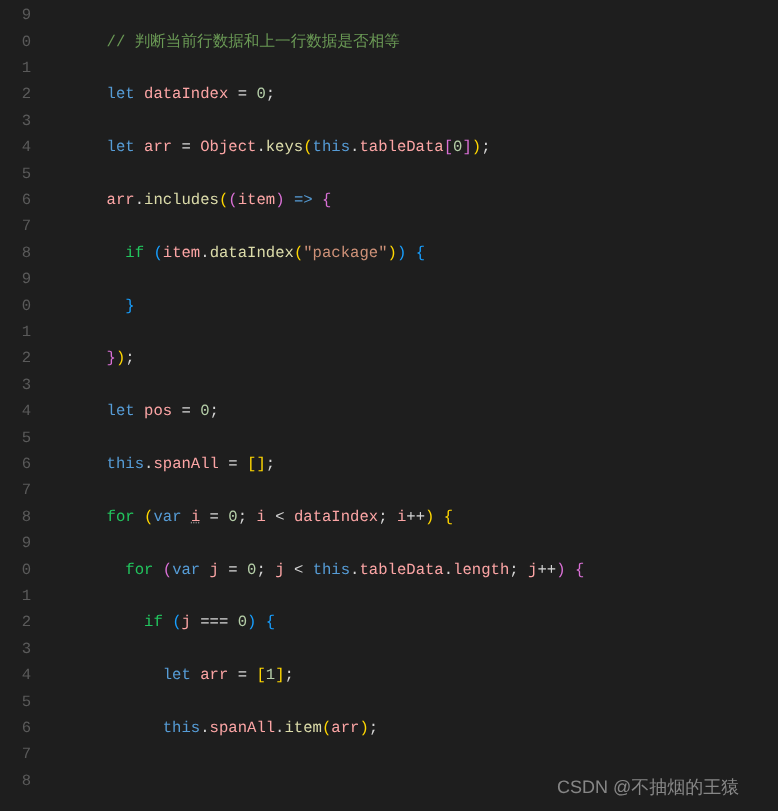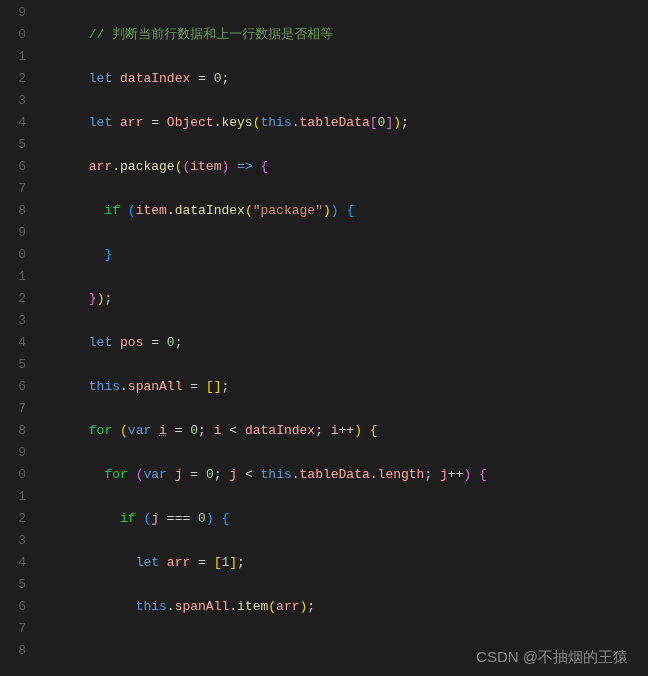--- a/index.html
+++ b/index.html
@@ -39,21 +39,21 @@
     .c-func { color: #dcdcaa; }
     .c-num { color: #b5cea8; }
     .c-str { color: #ce9178; }
     .c-paren1 { color: #ffd700; }
     .c-paren2 { color: #da70d6; }
     .c-paren3 { color: #179fff; }
     .c-this { color: #569cd6; }
     .watermark {
       position: absolute;
       bottom: 8px;
-      right: 20px;
+      right: 32px;
       color: rgba(220,220,220,0.55);
       font-family: sans-serif;
       font-size: 15px;
       pointer-events: none;
     }
   </style>
 </head>
 <body>
 
 <div class="editor">
@@ -86,21 +86,21 @@
     <div class="ln">4</div>
     <div class="ln">5</div>
     <div class="ln">6</div>
     <div class="ln">7</div>
     <div class="ln">8</div>
   </div>
   <div class="code">
 <div class="line"><span>      </span><span class="c-comment">// 判断当前行数据和上一行数据是否相等</span></div>
 <div class="line"><span>      </span><span class="c-keyword">let</span><span> </span><span class="c-var">dataIndex</span><span> = </span><span class="c-num">0</span><span>;</span></div>
 <div class="line"><span>      </span><span class="c-keyword">let</span><span> </span><span class="c-var">arr</span><span> = </span><span class="c-var">Object</span><span>.</span><span class="c-func">keys</span><span class="c-paren1">(</span><span class="c-this">this</span><span>.</span><span class="c-var">tableData</span><span class="c-paren2">[</span><span class="c-num">0</span><span class="c-paren2">]</span><span class="c-paren1">)</span><span>;</span></div>
-<div class="line"><span>      </span><span class="c-var">arr</span><span>.</span><span class="c-func">package</span><span class="c-paren1">(</span><span class="c-paren2">(</span><span class="c-var">item</span><span class="c-paren2">)</span><span class="c-keyword"> =&gt; </span><span class="c-paren2">{</span></div>
+<div class="line"><span>      </span><span class="c-var">arr</span><span>.</span><span class="c-func">includes</span><span class="c-paren1">(</span><span class="c-paren2">(</span><span class="c-var">item</span><span class="c-paren2">)</span><span class="c-keyword"> =&gt; </span><span class="c-paren2">{</span></div>
 <div class="line"><span>        </span><span class="c-keyword2">if</span><span> </span><span class="c-paren3">(</span><span class="c-var">item</span><span>.</span><span class="c-func">dataIndex</span><span class="c-paren1">(</span><span class="c-str">"package"</span><span class="c-paren1">)</span><span class="c-paren3">)</span><span> </span><span class="c-paren3">{</span></div>
 <div class="line"><span>        </span><span class="c-paren3">}</span></div>
 <div class="line"><span>      </span><span class="c-paren2">}</span><span class="c-paren1">)</span><span>;</span></div>
 <div class="line"><span>      </span><span class="c-keyword">let</span><span> </span><span class="c-var">pos</span><span> = </span><span class="c-num">0</span><span>;</span></div>
 <div class="line"><span>      </span><span class="c-this">this</span><span>.</span><span class="c-var">spanAll</span><span> = </span><span class="c-paren1">[</span><span class="c-paren1">]</span><span>;</span></div>
 <div class="line"><span>      </span><span class="c-keyword2">for</span><span> </span><span class="c-paren1">(</span><span class="c-keyword">var</span><span> </span><span class="c-var" style="text-decoration:underline dotted #888">i</span><span> = </span><span class="c-num">0</span><span>; </span><span class="c-var">i</span><span> &lt; </span><span class="c-var">dataIndex</span><span>; </span><span class="c-var">i</span><span>++</span><span class="c-paren1">)</span><span> </span><span class="c-paren1">{</span></div>
 <div class="line"><span>        </span><span class="c-keyword2">for</span><span> </span><span class="c-paren2">(</span><span class="c-keyword">var</span><span> </span><span class="c-var">j</span><span> = </span><span class="c-num">0</span><span>; </span><span class="c-var">j</span><span> &lt; </span><span class="c-this">this</span><span>.</span><span class="c-var">tableData</span><span>.</span><span class="c-var">length</span><span>; </span><span class="c-var">j</span><span>++</span><span class="c-paren2">)</span><span> </span><span class="c-paren2">{</span></div>
 <div class="line"><span>          </span><span class="c-keyword2">if</span><span> </span><span class="c-paren3">(</span><span class="c-var">j</span><span> === </span><span class="c-num">0</span><span class="c-paren3">)</span><span> </span><span class="c-paren3">{</span></div>
 <div class="line"><span>            </span><span class="c-keyword">let</span><span> </span><span class="c-var">arr</span><span> = </span><span class="c-paren1">[</span><span class="c-num">1</span><span class="c-paren1">]</span><span>;</span></div>
 <div class="line"><span>            </span><span class="c-this">this</span><span>.</span><span class="c-var">spanAll</span><span>.</span><span class="c-func">item</span><span class="c-paren1">(</span><span class="c-var">arr</span><span class="c-paren1">)</span><span>;</span></div>

